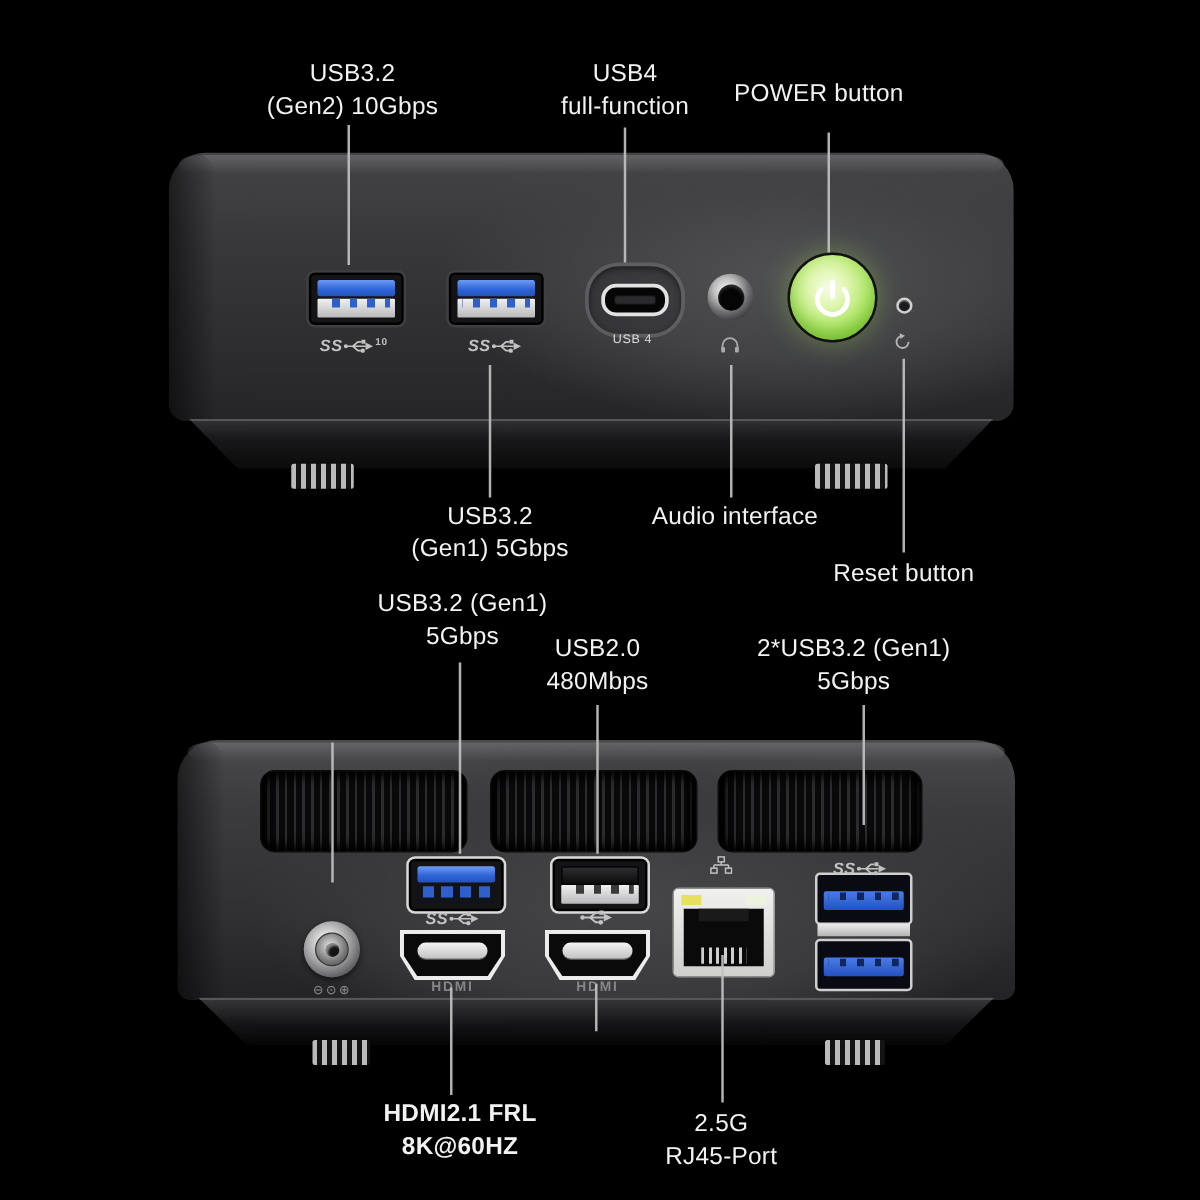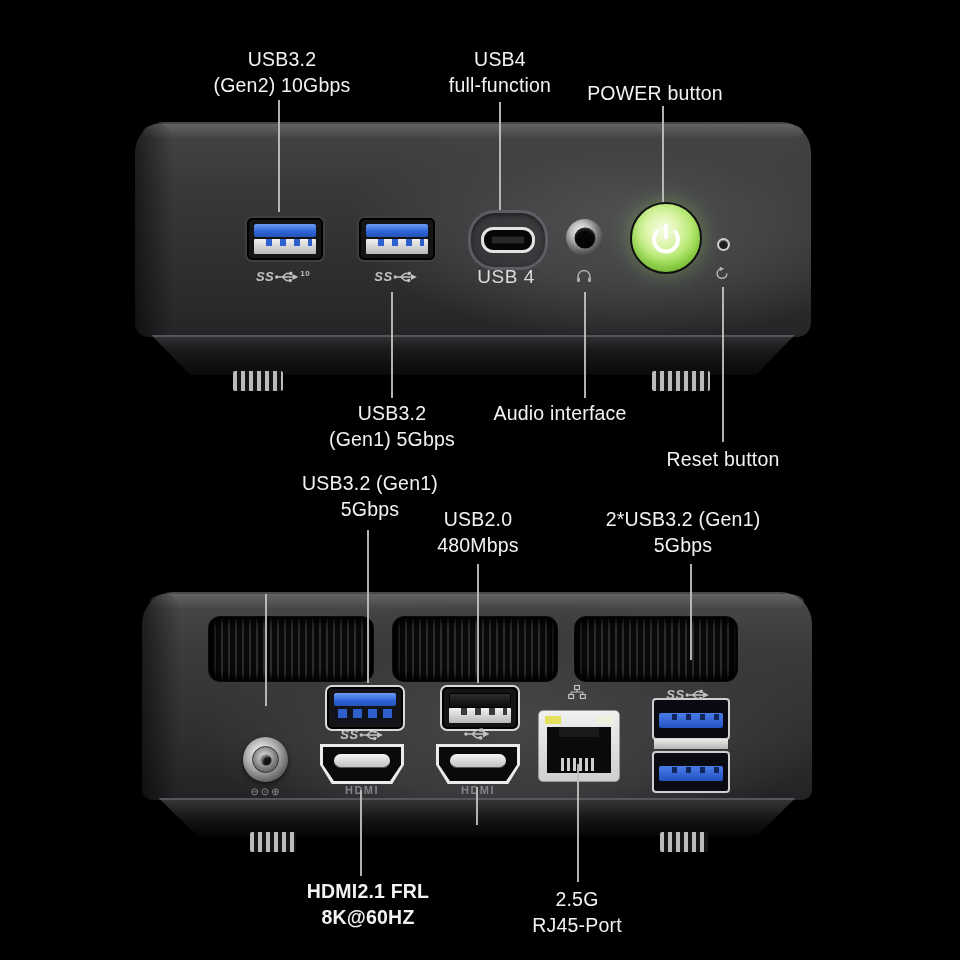--- a/index.html
+++ b/index.html
@@ -80,21 +80,21 @@
     background:radial-gradient(circle at 45% 38%,#f6fce4 0%,#e2f6b4 25%,#b7e973 52%,#95da45 75%,#7cc531 92%,#69ad27 100%);
     box-shadow:0 0 22px rgba(160,230,90,.38),inset 0 -7px 10px rgba(90,160,40,.45);
     display:flex;align-items:center;justify-content:center;}
   .led{position:absolute;left:717px;top:238px;width:9px;height:9px;border-radius:50%;
     background:#1c1c1e;border:2px solid #cfcfcf;box-shadow:inset 0 1px 1px rgba(255,255,255,.4);}
 
   
   .ssmark{position:absolute;transform:translateX(-50%);display:flex;align-items:center;gap:1px;
     color:#c2c2c2;font-size:13px;font-style:italic;font-weight:bold;letter-spacing:.5px;}
   .ssmark sup{font-size:8px;font-style:normal;transform:translateY(-3px);}
-  .portmark{position:absolute;transform:translateX(-50%);color:#dcdcdc;font-size:19px;letter-spacing:.5px;}
+  .portmark{position:absolute;transform:translateX(-50%);color:#dcdcdc;font-size:10px;letter-spacing:.5px;}
   .hdmitext{position:absolute;transform:translateX(-50%);color:#86868a;font-size:11px;
     font-weight:bold;letter-spacing:1.5px;}
   .polarity{position:absolute;transform:translateX(-50%);color:#8f8f8f;font-size:10px;letter-spacing:2px;}
   .icon{position:absolute;transform:translateX(-50%);}
 
   
   .dc{position:absolute;left:243px;top:737px;width:45px;height:45px;border-radius:50%;
     background:radial-gradient(circle at 42% 38%,#ffffff 0%,#d9d9d9 22%,#9e9ea0 48%,#636365 72%,#3f3f41 100%);
     box-shadow:0 2px 5px rgba(0,0,0,.6);}
   .dc::before{content:'';position:absolute;inset:9px;border-radius:50%;border:1px solid #333;
@@ -313,28 +313,28 @@
   <div class="line" style="left:578px;top:764px;height:118px;"></div>
 
   <div class="lbl" style="left:282px;top:46px;">
     <span>USB3.2</span>
     <span>(Gen2) 10Gbps</span>
   </div>
   <div class="lbl" style="left:500px;top:46px;">
     <span>USB4</span>
     <span>full-function</span>
   </div>
-  <div class="lbl" style="left:655px;top:80px;text-align:right;">
+  <div class="lbl" style="left:655px;top:62px;text-align:right;">
     <span>POWER button</span>
   </div>
   <div class="lbl" style="left:392px;top:400px;">
     <span>USB3.2</span>
     <span>(Gen1) 5Gbps</span>
   </div>
-  <div class="lbl" style="left:560px;top:400px;text-align:right;">
+  <div class="lbl" style="left:588px;top:400px;text-align:right;">
     <span>Audio interface</span>
   </div>
   <div class="lbl" style="left:723px;top:446px;">
     <span>Reset button</span>
   </div>
   <div class="lbl" style="left:370px;top:470px;">
     <span>USB3.2 (Gen1)</span>
     <span>5Gbps</span>
   </div>
   <div class="lbl" style="left:478px;top:506px;">

